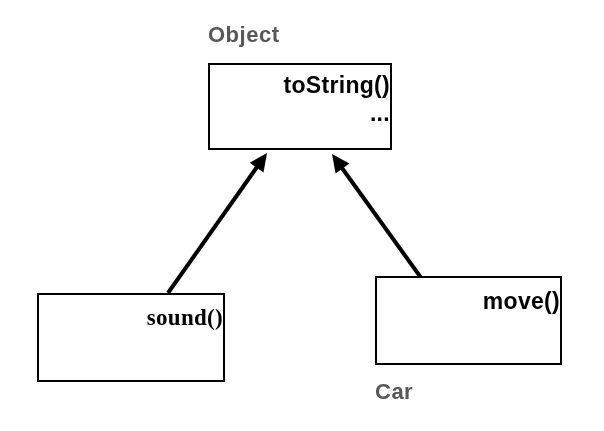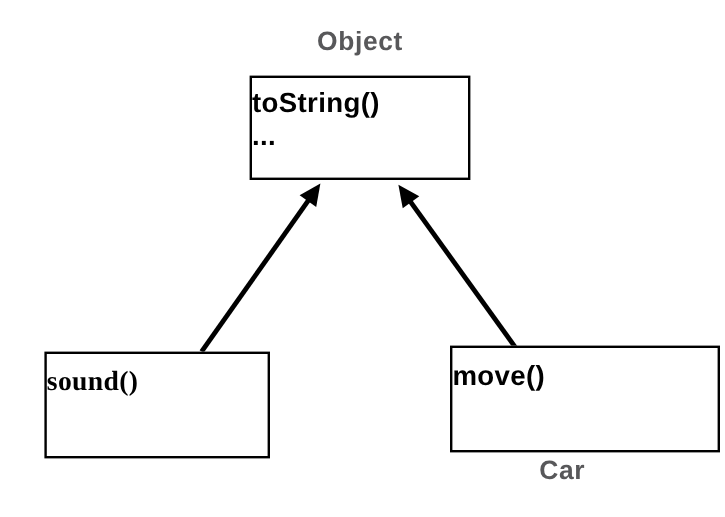--- a/index.html
+++ b/index.html
@@ -12,40 +12,40 @@
     position:relative;
     width:604px;height:431px;
     background:var(--bg);
     font-family:"Liberation Sans","DejaVu Sans",sans-serif;
     overflow:hidden;
   }
   .class-label{
     position:absolute;
     font-size:22px;font-weight:bold;
     color:var(--label);
-    text-align:center;
+    text-align:left;
     line-height:28px;
     letter-spacing:.5px;
   }
   .node-box{
     position:absolute;
     box-sizing:border-box;
     border:2px solid var(--stroke);
     background:var(--bg);
-    text-align:left;
+    text-align:right;
   }
   .method{
     font-size:23px;font-weight:bold;
     color:var(--stroke);
     line-height:28px;
     letter-spacing:.3px;
   }
   .object-box{left:208px;top:63px;width:184px;height:87px;padding-top:6px;}
   .dog-box{left:37px;top:293px;width:188px;height:89px;padding-top:9px;font-family:Liberation Serif, serif;}
-  .car-box{left:375px;top:288px;width:225px;height:89px;padding-top:9px;}
+  .car-box{left:375px;top:276px;width:187px;height:89px;padding-top:9px;}
   .object-label{left:208px;top:21px;width:184px;}
   .dog-label{left:37px;top:390px;width:188px;}
   .car-label{left:375px;top:378px;width:187px;}
   .edges{
     position:absolute;left:0;top:0;width:604px;height:431px;
     pointer-events:none;
   }
   .edge-line{stroke:var(--stroke);stroke-width:4;fill:none;}
   .edge-head{fill:var(--stroke);stroke:none;}
 </style>

